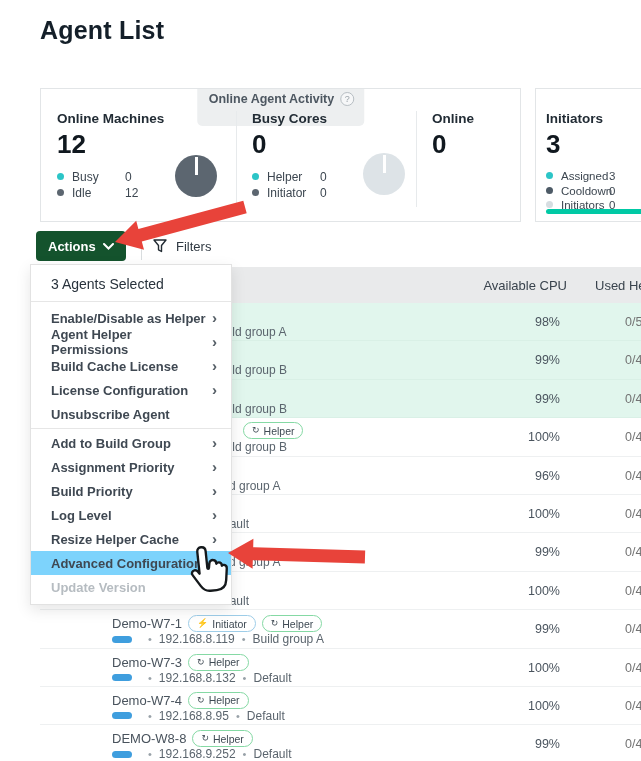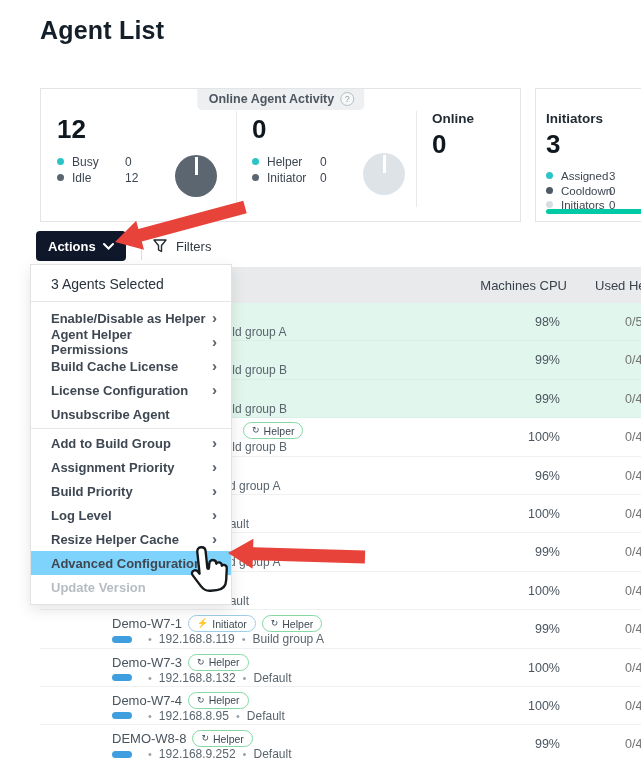--- a/index.html
+++ b/index.html
@@ -7,21 +7,21 @@
     font-family:"Liberation Sans", sans-serif; color:#2b3540; position:relative; }
 
   .page-title { position:absolute; left:40px; top:16px; font-size:25px; font-weight:bold; color:#141f29; letter-spacing:.2px; }
 
   
   .card { position:absolute; background:#fff; border:1px solid #e2e5e7; }
   #cardA { left:40px; top:88px; width:481px; height:134px; }
   #cardB { left:535px; top:88px; width:130px; height:134px; }
   .tab-label { position:absolute; top:0px; left:50%; transform:translateX(-50%);
     background:#edeff0; color:#4d5761; font-size:12.5px; font-weight:bold;
-    padding:3px 10px 4px 12px; border-radius:0 0 5px 5px; display:flex; gap:6px; align-items:center; white-space:nowrap;}
+    padding:3px 10px 20px 12px; border-radius:0 0 5px 5px; display:flex; gap:6px; align-items:center; white-space:nowrap;}
   .help-icon { width:14px; height:14px; border:1px solid #b7bec3; border-radius:50%;
     color:#9aa2a8; font-size:9px; font-weight:normal; display:flex; align-items:center; justify-content:center; background:#f6f7f8;}
   .sec { position:absolute; top:0; height:100%; padding:22px 0 0 16px; }
   .sec-1 { left:0; width:195px; }
   .sec-2 { left:195px; width:180px; }
   .sec-3 { left:375px; width:106px; }
   .vline { position:absolute; top:22px; bottom:14px; width:1px; background:#e7eaec; }
   .sec-title { font-size:13.5px; font-weight:bold; color:#222c35; }
   .sec-value { font-size:26px; font-weight:bold; color:#10181f; margin-top:3px; }
   .legend { margin-top:9px; }
@@ -79,21 +79,21 @@
 
   .overlay { position:absolute; z-index:60; pointer-events:none; }
 </style>
 </head>
 <body>
 
 <div class="page-title">Agent List</div>
 
 <div class="table">
   <div class="thead">
-    <span class="th th-cpu">Machines CPU</span>
+    <span class="th th-cpu">Available CPU</span>
     <span class="th th-used">Used Help</span>
   </div>
   <div id="rows">
       <div class="trow sel">
         <span class="g-frag" style="left: 175px;">Build group A</span>
         <span class="r-cpu">98%</span>
         <span class="r-used">0/5</span>
       </div>
       <div class="trow sel">
         <span class="g-frag" style="left: 175px;">Build group B</span>
@@ -220,28 +220,30 @@
       </div>
     </div>
 </div>
 
 <div class="card" id="cardA">
   <div class="tab-label">
     <span>Online Agent Activity</span>
     <span class="help-icon">?</span>
   </div>
   <div class="sec sec-1">
+    <div class="sec-title">Online Machines</div>
     <div class="sec-value">12</div>
     <div class="legend">
         <div class="lg"><span class="dot" style="background: rgb(44, 197, 199);"></span><span class="ll">Busy</span><span class="lv">0</span></div>
         <div class="lg"><span class="dot" style="background: rgb(92, 102, 112);"></span><span class="ll">Idle</span><span class="lv">12</span></div>
       </div>
   </div>
   <div class="vline" style="left:195px"></div>
   <div class="sec sec-2">
+    <div class="sec-title">Busy Cores</div>
     <div class="sec-value">0</div>
     <div class="legend">
         <div class="lg"><span class="dot" style="background: rgb(44, 197, 199);"></span><span class="ll">Helper</span><span class="lv">0</span></div>
         <div class="lg"><span class="dot" style="background: rgb(92, 102, 112);"></span><span class="ll">Initiator</span><span class="lv">0</span></div>
       </div>
   </div>
   <div class="vline" style="left:375px"></div>
   <div class="sec sec-3">
     <div class="sec-title">Online</div>
     <div class="sec-value">0</div>
@@ -260,21 +262,21 @@
     <div class="sec-value">3</div>
     <div class="legend">
         <div class="lg"><span class="dot" style="background: rgb(44, 197, 199);"></span><span class="ll">Assigned</span><span class="lv">3</span></div>
         <div class="lg"><span class="dot" style="background: rgb(77, 90, 102);"></span><span class="ll">Cooldown</span><span class="lv">0</span></div>
         <div class="lg"><span class="dot" style="background: rgb(214, 221, 225);"></span><span class="ll">Initiators</span><span class="lv">0</span></div>
       </div>
   </div>
   <div class="init-bar" id="initBar" style="background: rgb(0, 201, 165);"></div>
 </div>
 
-<button class="actions-btn" id="actionsBtn" style="background: #0f172a;">
+<button class="actions-btn" id="actionsBtn" style="background: #14532d;">
   <span>Actions</span>
   <svg width="11" height="7" viewBox="0 0 11 7">
     <polyline points="1,1 5.5,5.5 10,1" fill="none" stroke="#fff" stroke-width="2" stroke-linecap="round"></polyline>
   </svg>
 </button>
 <div class="tb-divider"></div>
 <div class="filters">
   <svg width="16" height="16" viewBox="0 0 16 16">
     <path d="M2 2 H14 L9.5 7.5 V13.5 L6.5 11.8 V7.5 Z" fill="none" stroke="#222b33" stroke-width="1.4" stroke-linejoin="round"></path>
   </svg>

